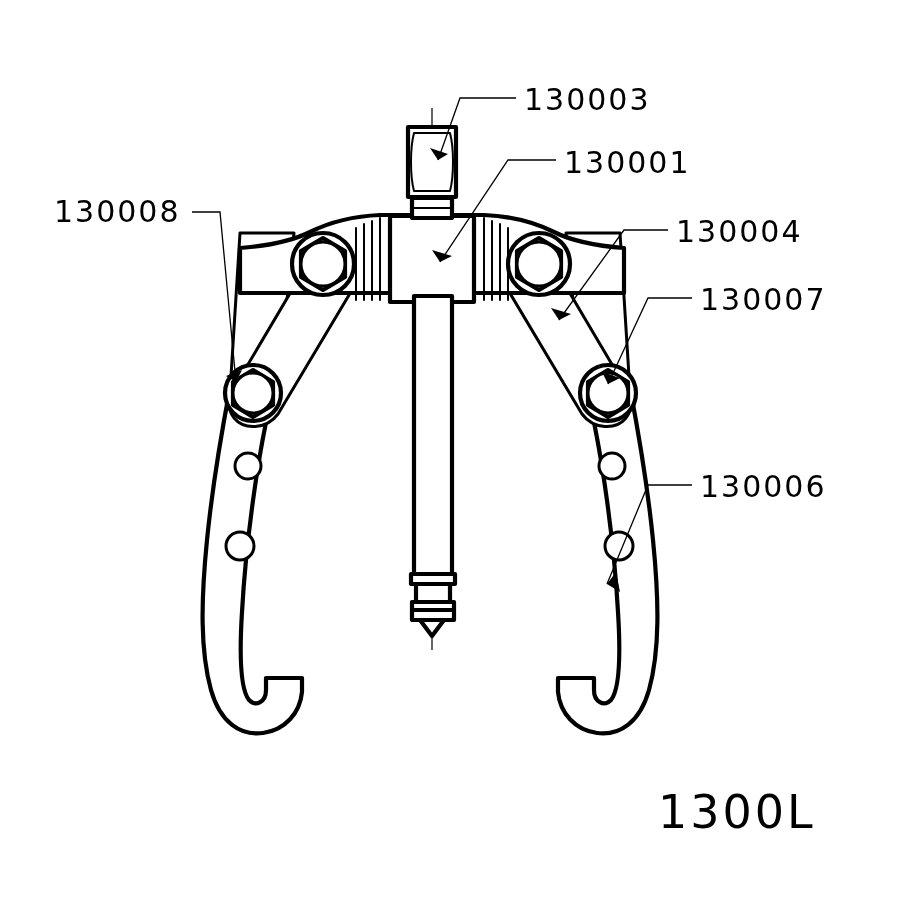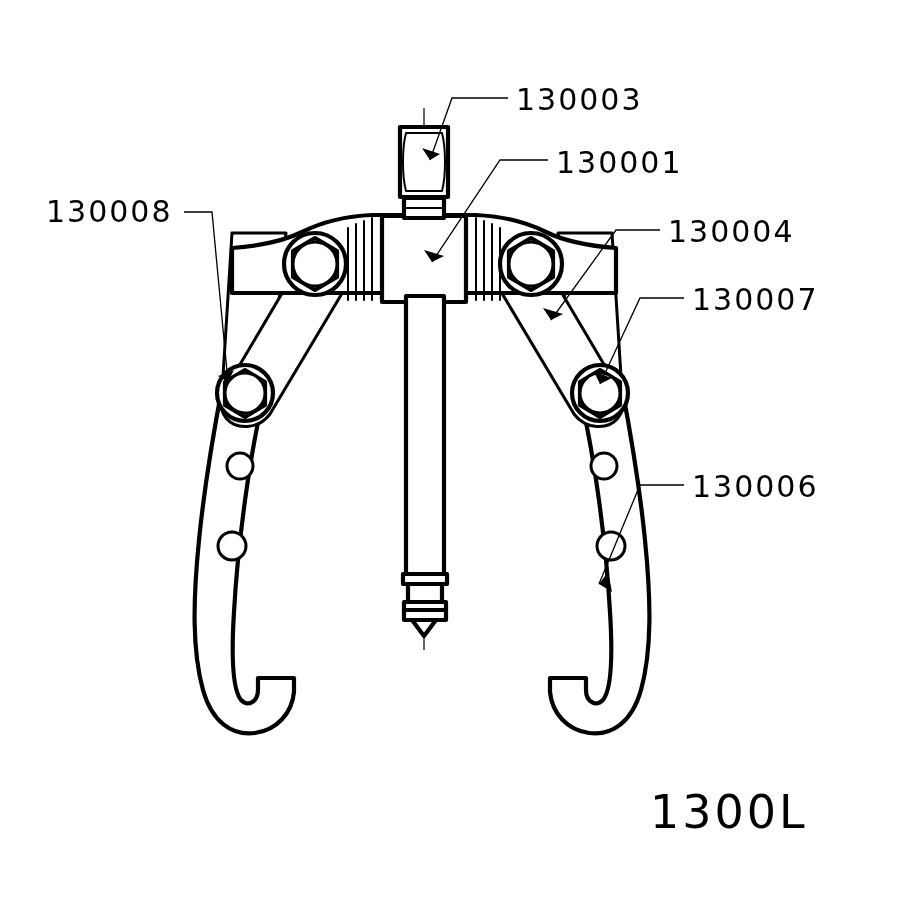--- a/index.html
+++ b/index.html
@@ -10,21 +10,21 @@
   }
   body {
     width: 897px;
     height: 907px;
     font-family: "Liberation Sans", sans-serif;
     overflow: hidden;
     position: relative;
   }
   #drawing-root {
     position: absolute;
-    left: 0;
+    left: 8px;
     top: 0;
     width: 771px;
     height: 907px;
   }
   svg#drawing {
     display: block;
     width: 897px;
     height: 907px;
     background: #ffffff;
   }

